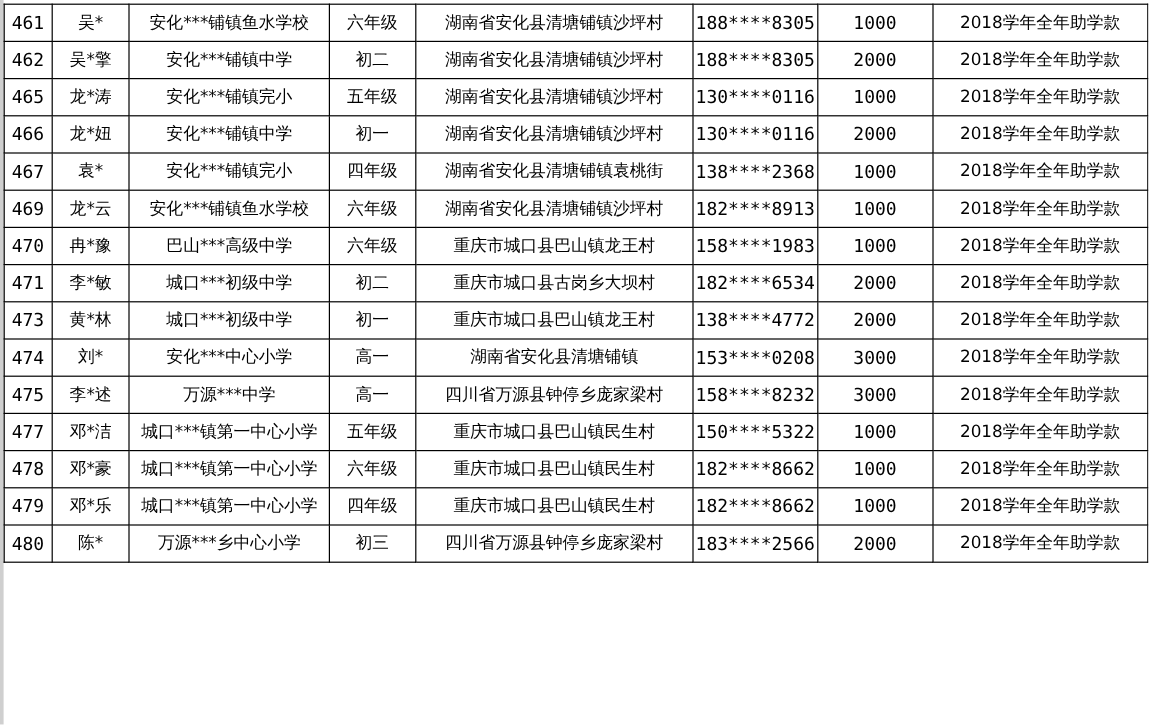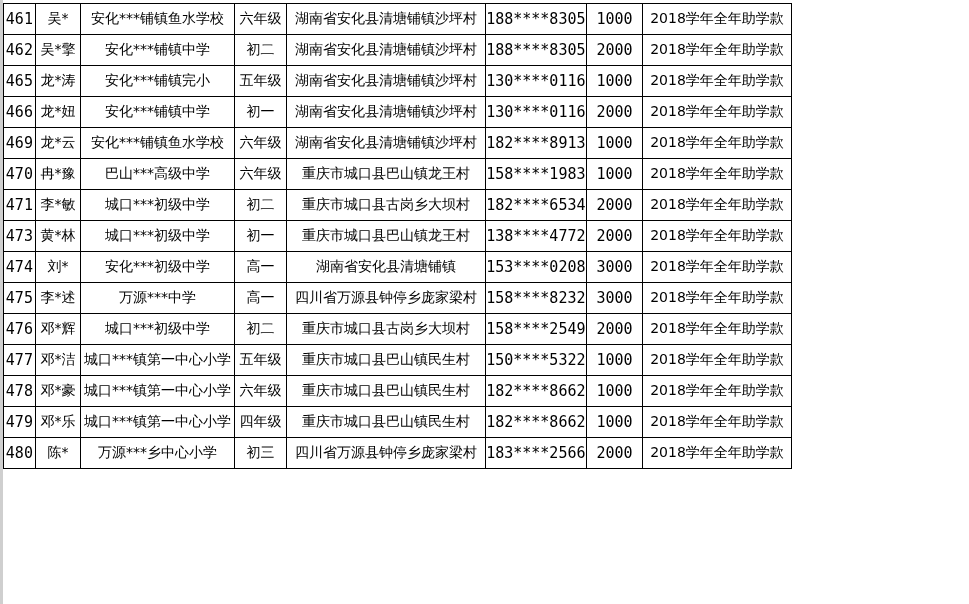--- a/index.html
+++ b/index.html
@@ -1,20 +1,20 @@
 <!DOCTYPE html>
 <html><head>
 <meta charset="utf-8">
 <style>
   html, body { margin: 0; padding: 0; background: #ffffff; }
   body { font-family: "DejaVu Sans", "Liberation Sans", sans-serif; }
 
   .screen {
     position: relative;
-    width: 792px;
+    width: 957px;
     height: 604px;
     background: #ffffff;
     overflow: hidden;
     text-decoration: underline;
   }
 
   .left-strip {
     position: absolute;
     left: 0; top: 0;
     width: 3px; height: 604px;
@@ -112,20 +112,30 @@
     <td class="num">466</td>
     <td>龙*妞</td>
     <td>安化***铺镇中学</td>
     <td>初一</td>
     <td>湖南省安化县清塘铺镇沙坪村</td>
     <td class="num">130****0116</td>
     <td class="num">2000</td>
     <td>2018学年全年助学款</td>
   </tr>
         <tr>
+    <td class="num">467</td>
+    <td>袁*</td>
+    <td>安化***铺镇完小</td>
+    <td>四年级</td>
+    <td>湖南省安化县清塘铺镇袁桃街</td>
+    <td class="num">138****2368</td>
+    <td class="num">1000</td>
+    <td>2018学年全年助学款</td>
+  </tr>
+        <tr>
     <td class="num">469</td>
     <td>龙*云</td>
     <td>安化***铺镇鱼水学校</td>
     <td>六年级</td>
     <td>湖南省安化县清塘铺镇沙坪村</td>
     <td class="num">182****8913</td>
     <td class="num">1000</td>
     <td>2018学年全年助学款</td>
   </tr>
         <tr>
@@ -154,48 +164,38 @@
     <td>城口***初级中学</td>
     <td>初一</td>
     <td>重庆市城口县巴山镇龙王村</td>
     <td class="num">138****4772</td>
     <td class="num">2000</td>
     <td>2018学年全年助学款</td>
   </tr>
         <tr>
     <td class="num">474</td>
     <td>刘*</td>
-    <td>安化***初级中学</td>
+    <td>安化***中心小学</td>
     <td>高一</td>
     <td>湖南省安化县清塘铺镇</td>
     <td class="num">153****0208</td>
     <td class="num">3000</td>
     <td>2018学年全年助学款</td>
   </tr>
         <tr>
     <td class="num">475</td>
     <td>李*述</td>
     <td>万源***中学</td>
     <td>高一</td>
     <td>四川省万源县钟停乡庞家梁村</td>
     <td class="num">158****8232</td>
     <td class="num">3000</td>
     <td>2018学年全年助学款</td>
   </tr>
         <tr>
-    <td class="num">476</td>
-    <td>邓*辉</td>
-    <td>城口***初级中学</td>
-    <td>初二</td>
-    <td>重庆市城口县古岗乡大坝村</td>
-    <td class="num">158****2549</td>
-    <td class="num">2000</td>
-    <td>2018学年全年助学款</td>
-  </tr>
-        <tr>
     <td class="num">477</td>
     <td>邓*洁</td>
     <td>城口***镇第一中心小学</td>
     <td>五年级</td>
     <td>重庆市城口县巴山镇民生村</td>
     <td class="num">150****5322</td>
     <td class="num">1000</td>
     <td>2018学年全年助学款</td>
   </tr>
         <tr>

